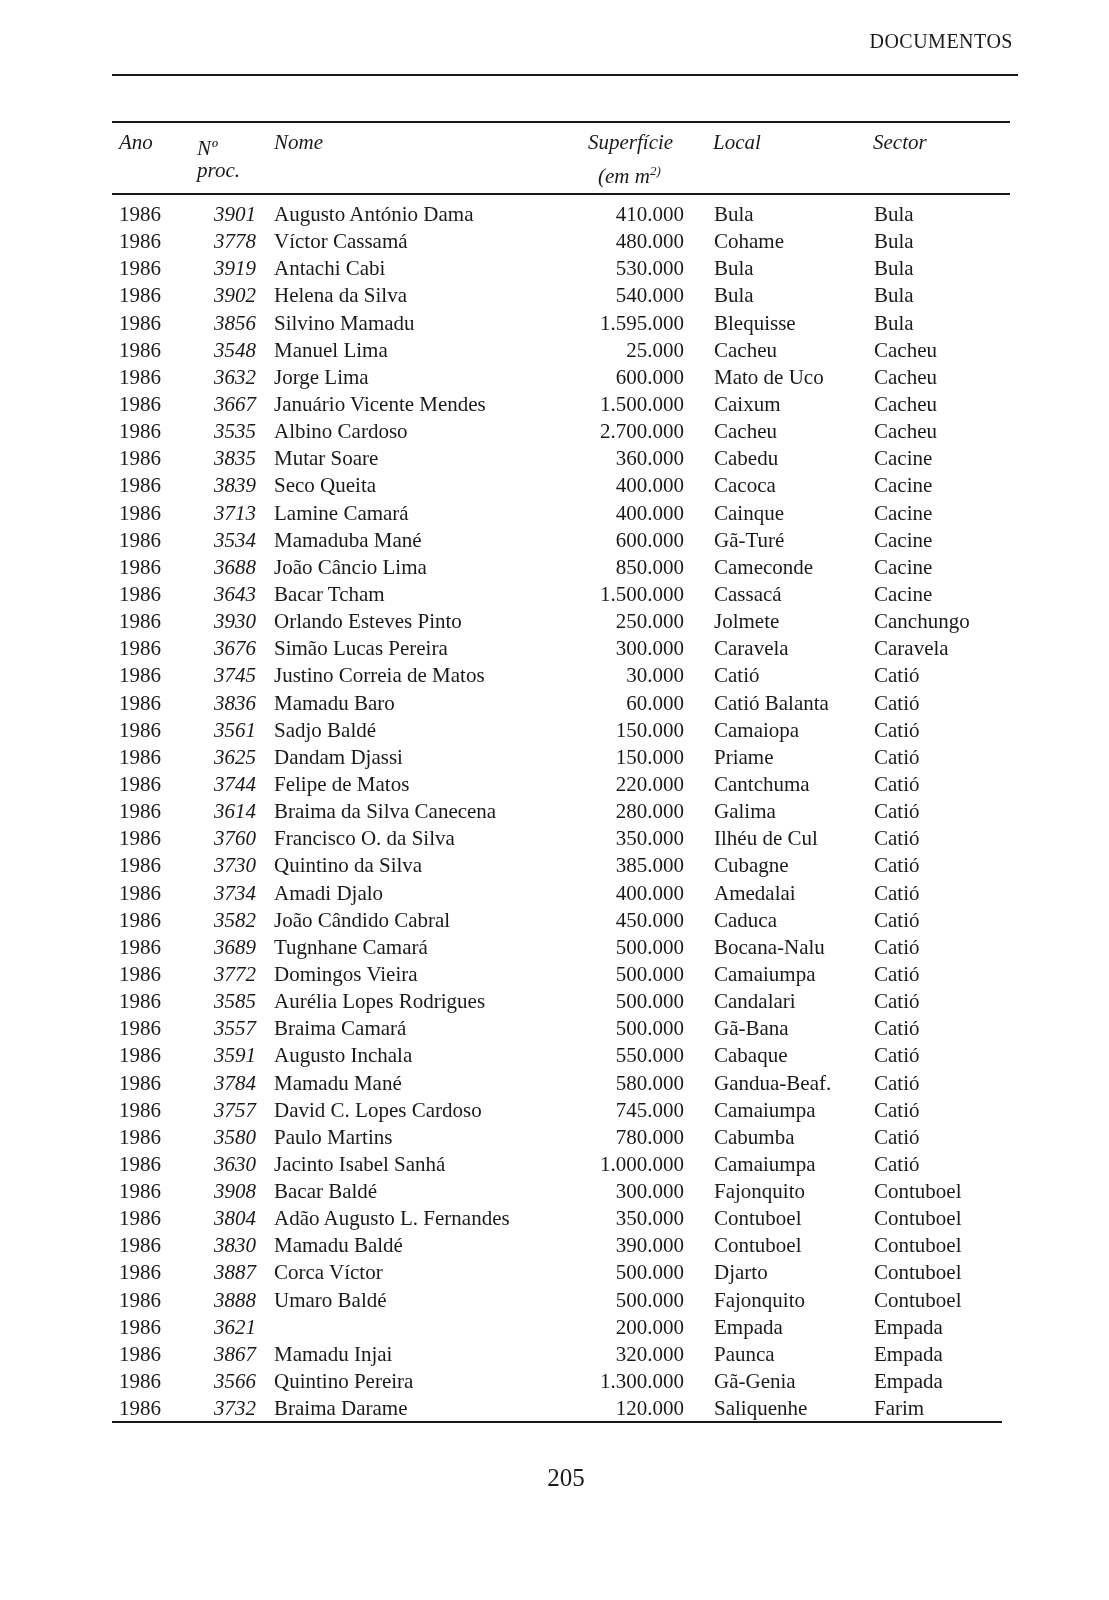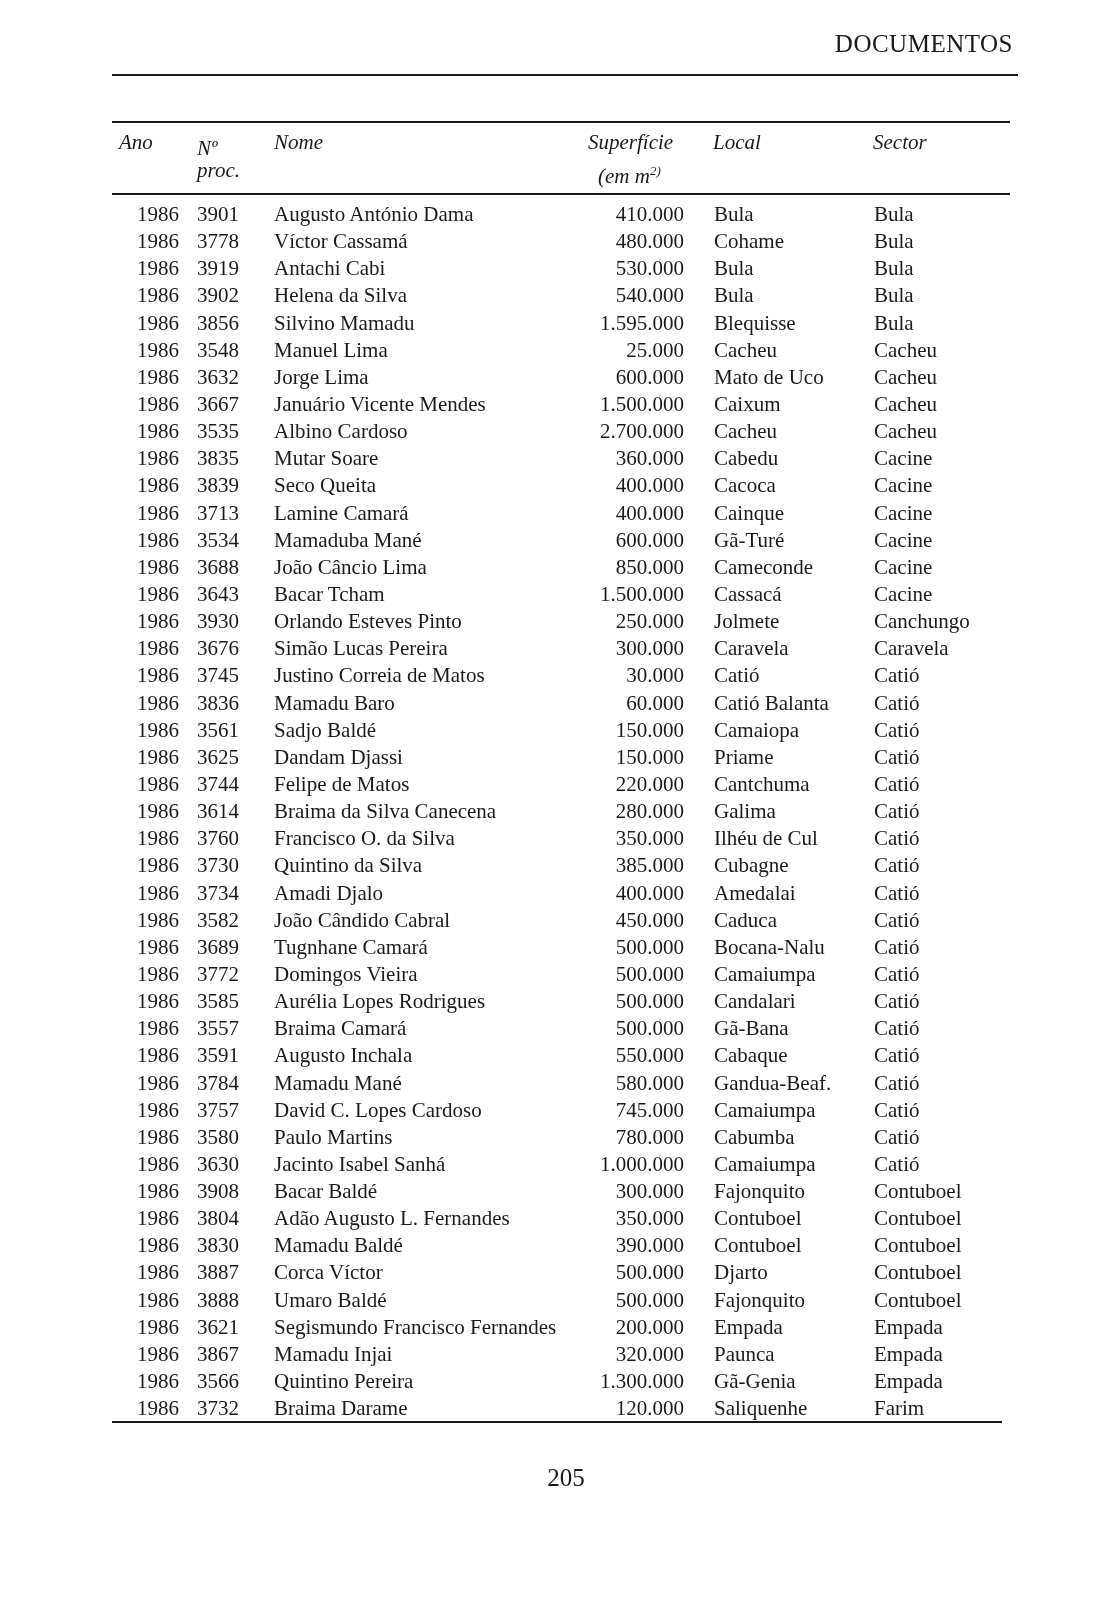--- a/index.html
+++ b/index.html
@@ -3,21 +3,21 @@
 <meta charset="utf-8">
 <style>
   html, body { margin: 0; padding: 0; background: #ffffff; }
   body {
     width: 1109px; height: 1600px; position: relative; overflow: hidden;
     font-family: "Liberation Serif", "DejaVu Serif", serif;
     color: #1a1a1a;
   }
   .running-head {
     position: absolute; right: 96px; top: 30px;
-    font-size: 25px; letter-spacing: 0.5px; font-weight: normal;
+    font-size: 20px; letter-spacing: 0.5px; font-weight: normal;
   }
   .rule { position: absolute; height: 2px; background: #1a1a1a; }
   .rule.top-header { left: 112px; width: 906px; top: 74px; }
   .rule.table-top { left: 112px; width: 898px; top: 121px; }
   .rule.table-head-bottom { left: 112px; width: 898px; top: 193px; height: 1.5px; }
   .rule.table-bottom { left: 112px; width: 890px; top: 1421px; height: 1.5px; }
 
   .thead { position: absolute; top: 128px; left: 0; width: 1015px; height: 60px; font-style: italic; font-size: 21px; }
   .thead span { position: absolute; white-space: nowrap; }
   .h-ano { left: 119px; top: 2px; }
@@ -26,22 +26,22 @@
   .h-nome { left: 274px; top: 2px; }
   .h-sup { left: 588px; top: 2px; }
   .h-sup2 { left: 598px; top: 35px; }
   .h-sup2 sup { font-size: 13px; }
   .h-local { left: 713px; top: 2px; }
   .h-sector { left: 873px; top: 2px; }
 
   .tbody { position: absolute; top: 201px; left: 0; width: 1109px; }
   .row { position: relative; height: 27.15px; font-size: 21px; line-height: 27px; }
   .row span { position: absolute; top: 0; white-space: nowrap; }
-  .c-ano { left: 119px; margin-left: 18px; }
-  .c-proc { left: 197px; }
+  .c-ano { left: 119px; }
+  .c-proc { left: 214px; font-style: italic; }
   .c-nome { left: 274px; }
   .c-sup { right: 425px; text-align: right; }
   .c-local { left: 714px; }
   .c-sector { left: 874px; }
 
   .page-number { position: absolute; top: 1464px; left: 0; width: 1132px; text-align: center; font-size: 25px; }
 </style>
 </head>
 <body>
 
@@ -387,21 +387,20 @@
         <span class="c-ano">1986</span>
         <span class="c-proc">3888</span>
         <span class="c-nome">Umaro Baldé</span>
         <span class="c-sup">500.000</span>
         <span class="c-local">Fajonquito</span>
         <span class="c-sector">Contuboel</span>
       </div>
       <div class="row">
         <span class="c-ano">1986</span>
         <span class="c-proc">3621</span>
-        <span class="c-nome">Segismundo Francisco Fernandes</span>
         <span class="c-sup">200.000</span>
         <span class="c-local">Empada</span>
         <span class="c-sector">Empada</span>
       </div>
       <div class="row">
         <span class="c-ano">1986</span>
         <span class="c-proc">3867</span>
         <span class="c-nome">Mamadu Injai</span>
         <span class="c-sup">320.000</span>
         <span class="c-local">Paunca</span>

